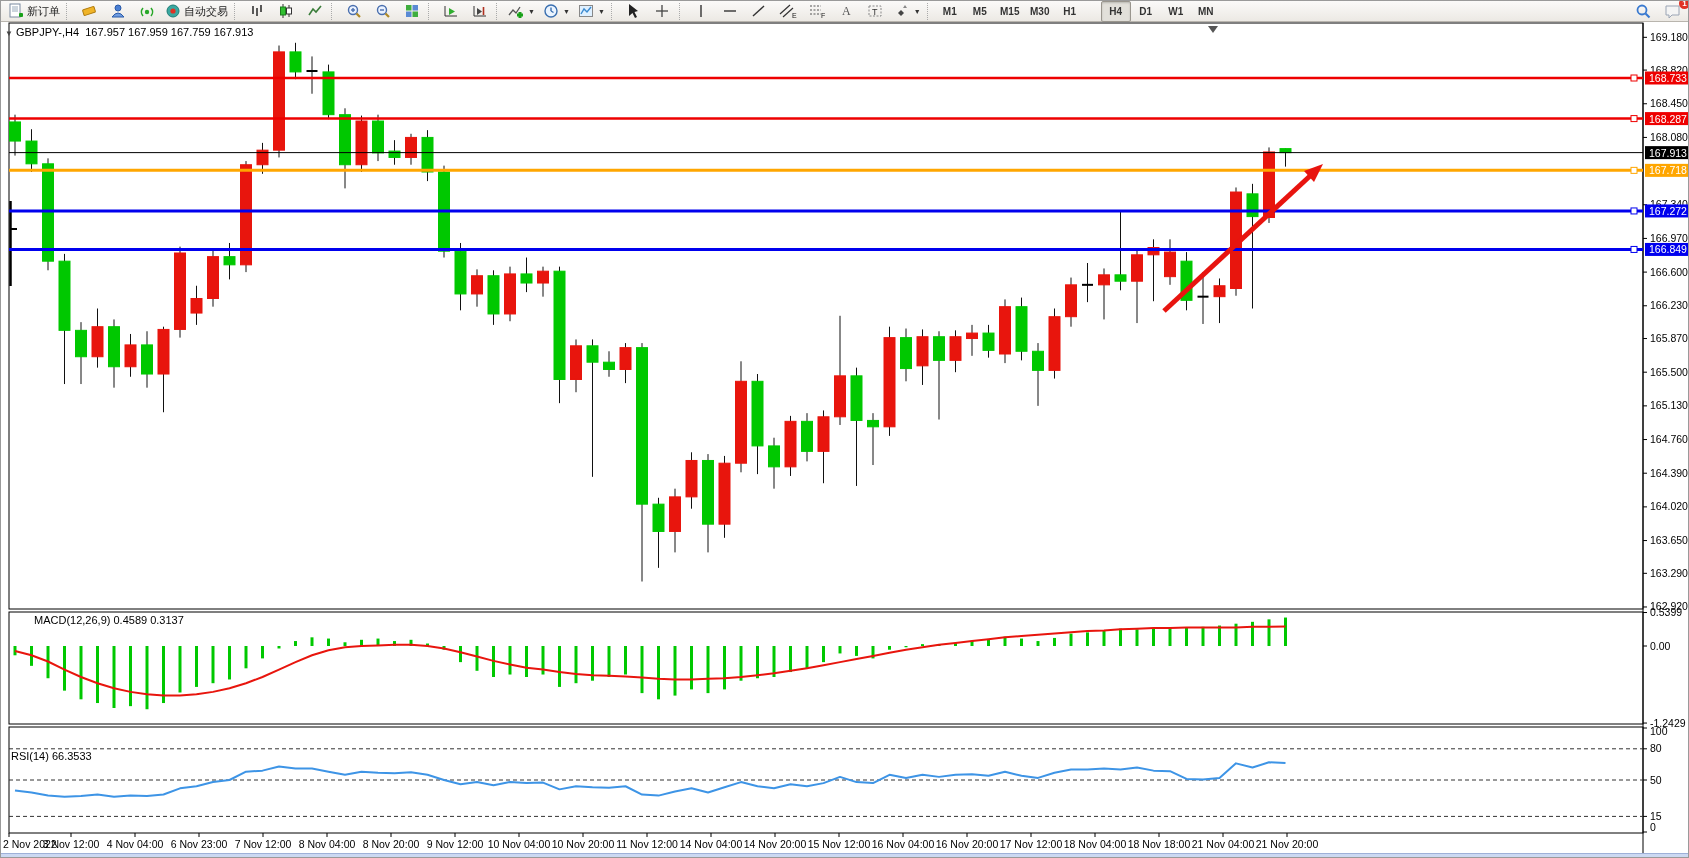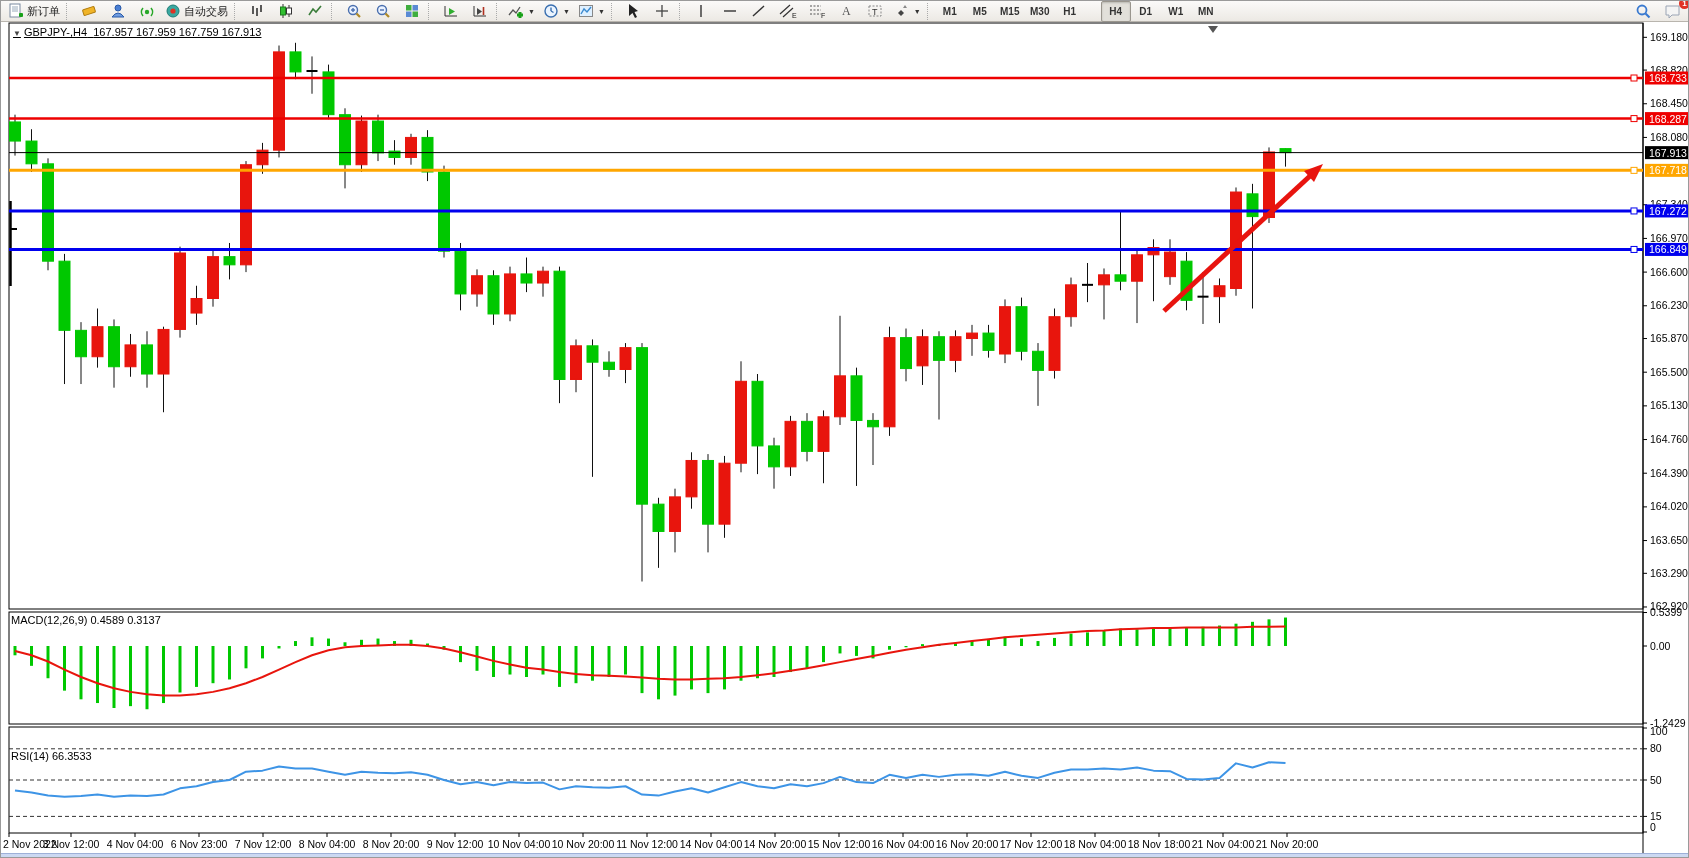--- a/index.html
+++ b/index.html
@@ -598,20 +598,20 @@
         <text x="1030" y="826" font-size="10.5" fill="#000" font-family="Liberation Sans, sans-serif" text-anchor="middle">17 Nov 12:00</text>
         <line x1="1094" y1="811" x2="1094" y2="815" stroke="#000"></line>
         <text x="1094" y="826" font-size="10.5" fill="#000" font-family="Liberation Sans, sans-serif" text-anchor="middle">18 Nov 04:00</text>
         <line x1="1158" y1="811" x2="1158" y2="815" stroke="#000"></line>
         <text x="1158" y="826" font-size="10.5" fill="#000" font-family="Liberation Sans, sans-serif" text-anchor="middle">18 Nov 18:00</text>
         <line x1="1222" y1="811" x2="1222" y2="815" stroke="#000"></line>
         <text x="1222" y="826" font-size="10.5" fill="#000" font-family="Liberation Sans, sans-serif" text-anchor="middle">21 Nov 04:00</text>
         <line x1="1286" y1="811" x2="1286" y2="815" stroke="#000"></line>
         <text x="1286" y="826" font-size="10.5" fill="#000" font-family="Liberation Sans, sans-serif" text-anchor="middle">21 Nov 20:00</text>
       </svg>
-    <span class="overlay-label" style="left:12px;top:4px;text-decoration:underline;">
+    <span class="overlay-label" style="left:4px;top:4px;">
       <span class="tri">▼</span><span>GBPJPY-,H4</span>&nbsp;&nbsp;<span>167.957 167.959 167.759 167.913</span>
     </span>
-    <span class="overlay-label" style="left:10px;top:592px;">MACD(12,26,9) 0.4589 0.3137</span>
+    <span class="overlay-label" style="left:10px;top:592px;padding-left:23px;">MACD(12,26,9) 0.4589 0.3137</span>
     <span class="overlay-label" style="left:10px;top:728px;">RSI(14) 66.3533</span>
     <div class="bottomstrip"></div>
   </div>
 </div>
 
 </body></html>

